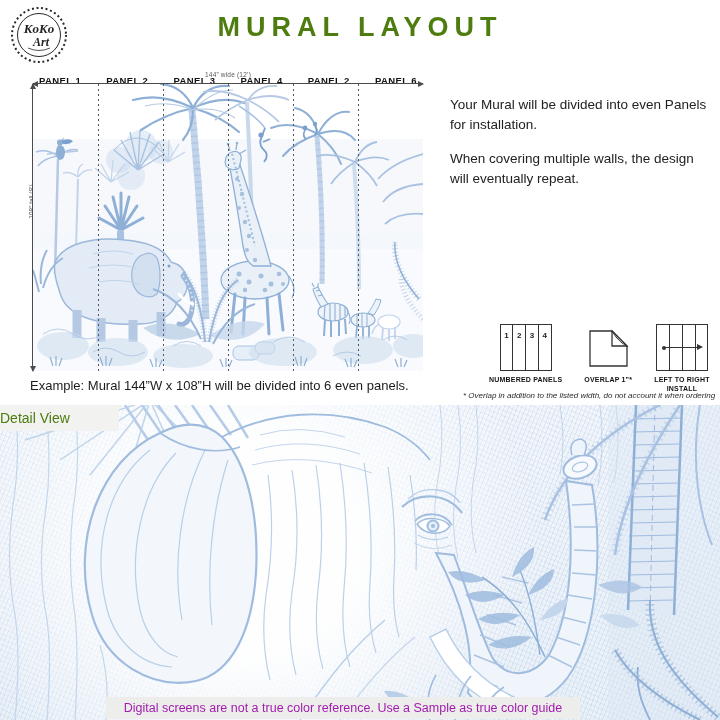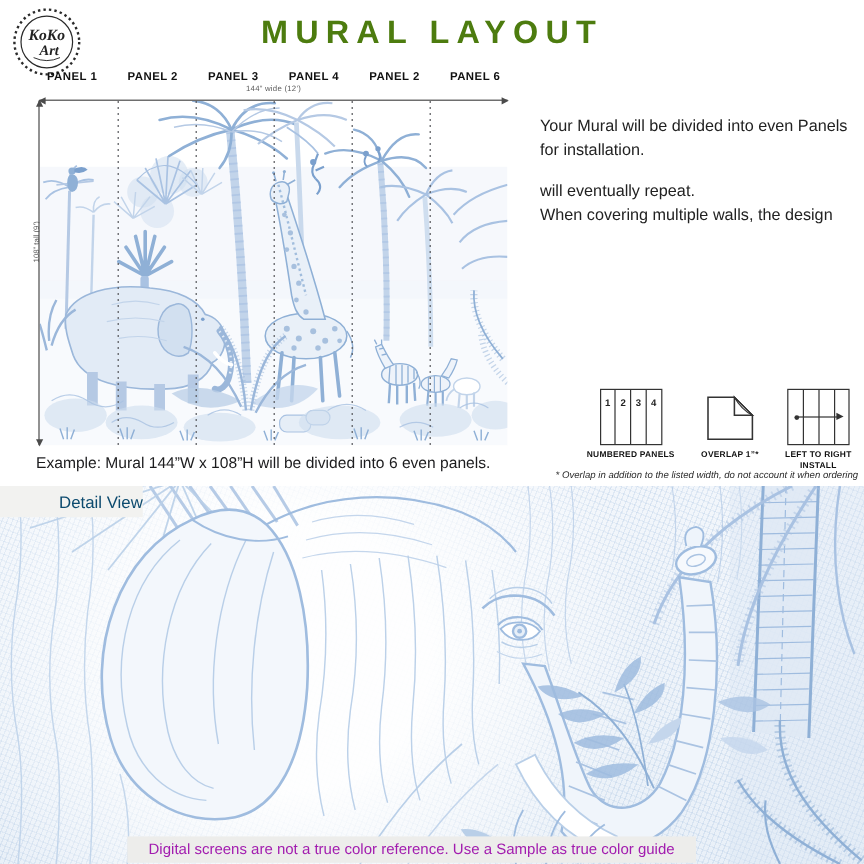--- a/index.html
+++ b/index.html
@@ -13,21 +13,21 @@
   *{box-sizing:border-box;}
   body{margin:0;background:#ffffff;font-family:"Liberation Sans","DejaVu Sans",sans-serif;color:var(--ink);}
   #app{position:relative;width:720px;height:720px;background:#fff;overflow:hidden;}
 
   
   .logo{position:absolute;left:8px;top:4px;width:62px;height:62px;}
   .page-title{position:absolute;left:0;top:12px;width:720px;text-align:center;
     font-size:27px;font-weight:800;letter-spacing:6px;color:#4d7c0f;}
 
   
-  .panel-labels{position:absolute;left:33px;top:59px;width:390px;display:flex;gap:13px;}
+  .panel-labels{position:absolute;left:33px;top:75px;width:390px;display:flex;gap:13px;}
   .panel-labels span{flex:1;text-align:center;font-size:9.5px;font-weight:700;letter-spacing:.4px;color:#111;}
 
   
   .width-label{position:absolute;left:33px;top:71px;width:390px;text-align:center;
     font-size:6.5px;color:#5a5a5a;letter-spacing:.2px;}
   .height-label{position:absolute;left:-1px;top:198px;width:64px;text-align:center;
     font-size:6.5px;color:#5a5a5a;transform:rotate(-90deg);transform-origin:center;}
 
   
   .mural{position:absolute;left:33px;top:84px;width:390px;height:287px;background:#fff;overflow:hidden;}
@@ -63,21 +63,21 @@
 
   
   .detail{position:absolute;left:0;top:405px;width:720px;height:315px;overflow:hidden;
     background:
       radial-gradient(circle at 34% 45%, rgba(255,255,255,.95) 0 22%, rgba(255,255,255,0) 58%),
       repeating-linear-gradient(112deg, rgba(150,182,218,.22) 0 1px, rgba(255,255,255,0) 1px 4px),
       repeating-linear-gradient(22deg, rgba(150,182,218,.16) 0 1px, rgba(255,255,255,0) 1px 5px),
       linear-gradient(#f2f6fb,#e9f0f8);}
   .detail svg{position:absolute;left:0;top:0;}
   .detail-plate{position:absolute;left:0;top:405px;width:119px;height:26px;background:var(--plate-bg);
-    font-size:14px;color:#0c4a6e;line-height:26px;z-index:5;text-align:right;}
+    font-size:14px;color:#4d7c0f;line-height:26px;z-index:5;}
   .disclaimer{position:absolute;left:106px;top:697px;width:474px;height:22px;background:#ededeb;
     font-size:12.5px;color:#a21caf;line-height:22px;text-align:center;white-space:nowrap;z-index:5;}
 </style>
 </head>
 <body>
 
 <div id="app">
 
   <svg class="logo" viewBox="0 0 62 62">
     <circle cx="31" cy="31" r="27" fill="none" stroke="#2a2a2a" stroke-width="2" stroke-dasharray="2,2.6"></circle>
@@ -342,22 +342,22 @@
     <div class="divider" style="left:260px;"></div>
     <div class="divider" style="left:325px;"></div>
   </div>
 
   <div class="instructions">
     <div class="para">
       <div>Your Mural will be divided into even Panels</div>
       <div>for installation.</div>
     </div>
     <div class="para">
+      <div>When covering multiple walls, the design</div>
       <div>will eventually repeat.</div>
-      <div>When covering multiple walls, the design</div>
     </div>
   </div>
 
   <div class="icons-row">
     <div class="icon-col">
       <div class="np-box">
         <div class="np-cell">1</div>
         <div class="np-cell">2</div>
         <div class="np-cell">3</div>
         <div class="np-cell">4</div>

